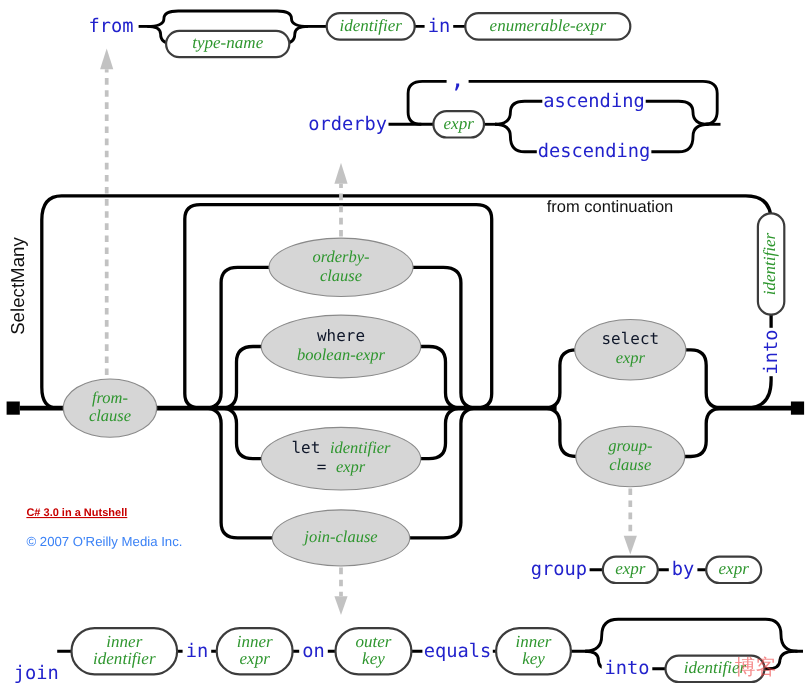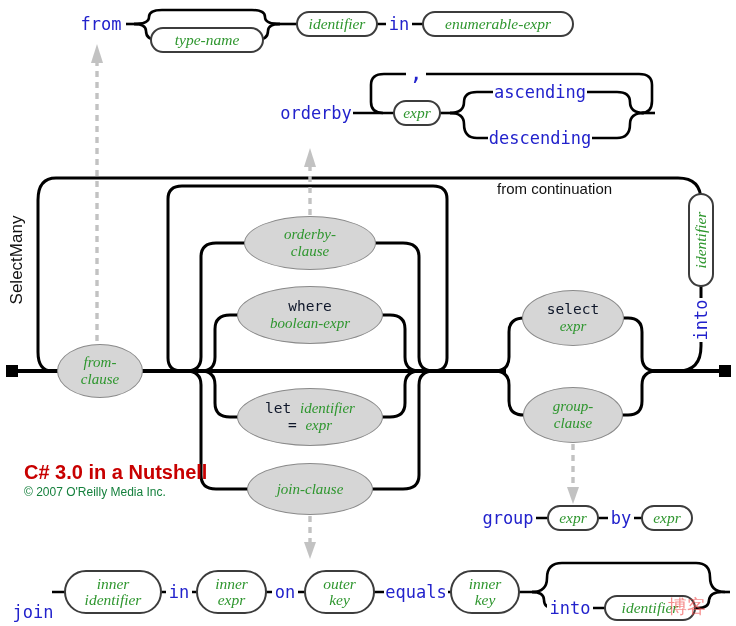--- a/index.html
+++ b/index.html
@@ -14,22 +14,22 @@
       color:#2e962e;box-sizing:border-box;text-align:center;white-space:nowrap;}
   .ellipse{position:absolute;z-index:2;background:#d6d6d6;border:1.6px solid #8a8a8a;border-radius:50%;
       display:flex;flex-direction:column;align-items:center;justify-content:center;
       font-family:"Liberation Serif",serif;font-style:italic;font-size:15px;line-height:17px;
       color:#2e962e;box-sizing:border-box;text-align:center;white-space:nowrap;}
   .kwi{font-family:"DejaVu Sans Mono",monospace;font-style:normal;color:#0f172a;font-size:14.5px;}
   .row{display:block;white-space:nowrap;}
   .gap{margin-left:5px;}
   .rot{transform:rotate(-90deg);}
   .plain{position:absolute;z-index:2;color:#111;white-space:nowrap;}
-  .credit-title{position:absolute;z-index:3;font-weight:bold;font-size:20px;color:#c80000;white-space:nowrap;}
-  .credit-copy{position:absolute;z-index:3;font-size:12px;color:#15803d;white-space:nowrap;}
+  .credit-title{position:absolute;z-index:3;font-weight:bold;font-size:10px;color:#c80000;white-space:nowrap;text-decoration:underline;}
+  .credit-copy{position:absolute;z-index:3;font-size:12px;color:#3b82f6;white-space:nowrap;}
   .watermark{position:absolute;z-index:5;color:#ef4444;opacity:.6;font-size:19px;white-space:nowrap;}
 </style>
 </head>
 <body>
 
 <div class="stage">
 
   <svg class="tracks" width="736" height="626" viewBox="0 0 736 626">
 
     <g stroke="#000" stroke-width="4.2" fill="none">

